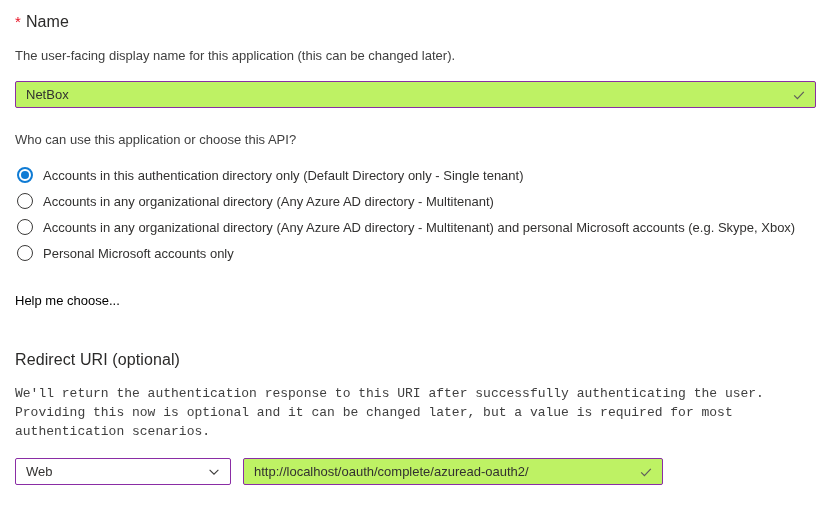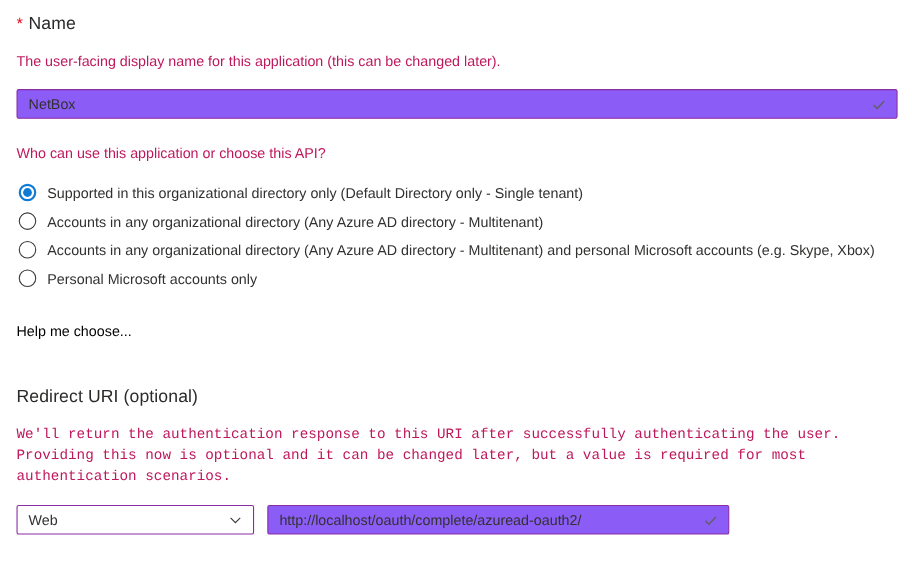--- a/index.html
+++ b/index.html
@@ -20,41 +20,41 @@
     letter-spacing: 0.1px;
   }
   .asterisk {
     color: #e81123;
     margin-right: 5px;
     font-size: 15px;
   }
   .desc {
     font-size: 13px;
     line-height: 19px;
-    color: #be185d;
+    color: #404040;
   }
   
   .name-title { margin-top: 1px; }
   .name-desc { margin-top: 15px; }
   .input-wrap {
     position: relative;
     margin-top: 16px;
     width: 801px;
   }
   input.text-field {
     width: 100%;
     height: 27px;
     border: 1px solid #8a2da5;
     border-radius: 2px;
     padding: 0 30px 0 10px;
     font-family: "Liberation Sans", "DejaVu Sans", sans-serif;
     font-size: 13px;
     color: #323130;
     outline: none;
-    background: #8b5cf6;
+    background: #bef264;
   }
   .valid-check {
     position: absolute;
     right: 10px;
     top: 7px;
     width: 14px;
     height: 14px;
     pointer-events: none;
   }
   
@@ -153,21 +153,21 @@
     </svg>
   </div>
 
   
 
   <p class="desc sat-question">Who can use this application or choose this API?</p>
 
   <div class="radio-group">
     <div class="radio-row">
       <span class="radio-circle selected"></span>
-      <span class="radio-label">Supported in this organizational directory only (Default Directory only - Single tenant)</span>
+      <span class="radio-label">Accounts in this authentication directory only (Default Directory only - Single tenant)</span>
     </div>
     <div class="radio-row">
       <span class="radio-circle"></span>
       <span class="radio-label">Accounts in any organizational directory (Any Azure AD directory - Multitenant)</span>
     </div>
     <div class="radio-row">
       <span class="radio-circle"></span>
       <span class="radio-label">Accounts in any organizational directory (Any Azure AD directory - Multitenant) and personal Microsoft accounts (e.g. Skype, Xbox)</span>
     </div>
     <div class="radio-row">

